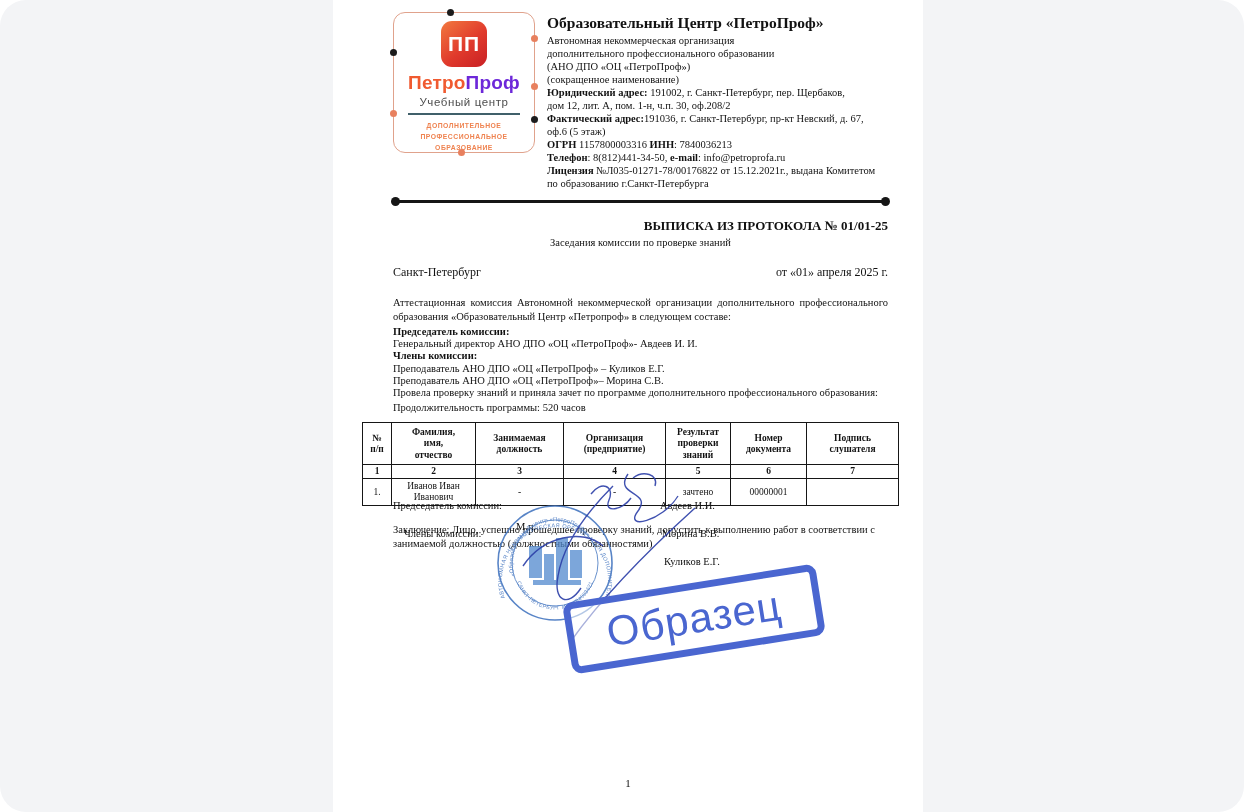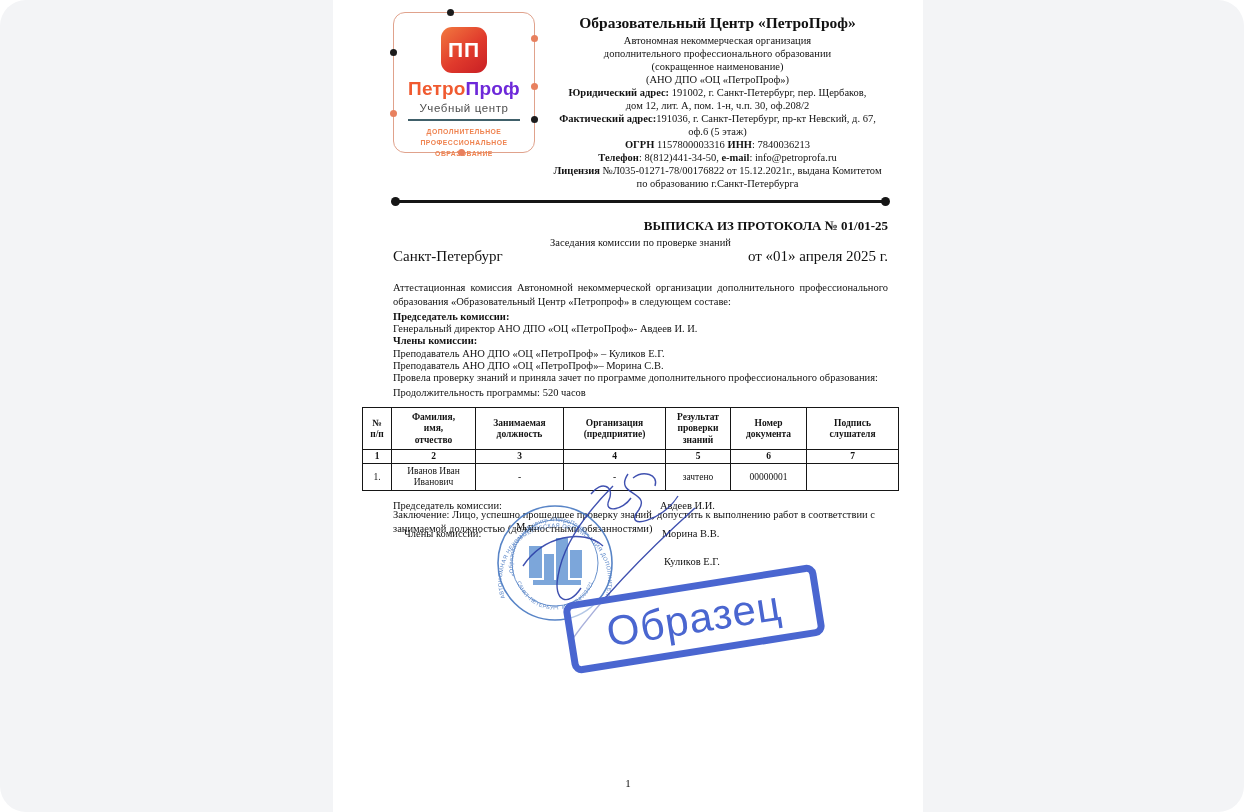--- a/index.html
+++ b/index.html
@@ -10,40 +10,40 @@
 
   
   .header { display:flex; gap:12px; }
   .logo-wrap { width:142px; flex:none; }
   .logo-frame { position:relative; height:141px; border:1px solid #e0a28c; border-radius:12px; padding-top:8px; text-align:center; font-family:"Liberation Sans","DejaVu Sans",sans-serif; }
   .dot { position:absolute; width:7px; height:7px; border-radius:50%; }
   .dot.k { background:#1c1c1c; } .dot.o { background:#e8805e; }
   .d1 { top:-4px; left:38%; } .d2 { top:16%; right:-4px; } .d3 { top:26%; left:-4px; }
   .d4 { top:70%; left:-4px; } .d5 { top:50%; right:-4px; } .d6 { top:74%; right:-4px; }
   .d7 { bottom:-4px; left:46%; }
-  .logo-icon { width:46px; height:46px; margin:6px auto 5px; border-radius:11px;
+  .logo-icon { width:46px; height:46px; margin:0 auto 5px; border-radius:11px;
     background:linear-gradient(140deg,#f2793f 0%,#e03a2c 55%,#c81f24 100%);
     color:#fff; font-weight:bold; font-size:21px; line-height:46px; letter-spacing:1px;text-align:center; }
   .logo-name { font-size:19px; font-weight:bold; letter-spacing:.2px; }
   .logo-name .petro { color:#f05a30; } .logo-name .prof { color:#6d28d9; }
   .logo-sub { font-size:11.5px; color:#4e4e4e; margin-top:2px; letter-spacing:.6px; }
   .logo-line { border-top:2px solid #40606a; margin:5px 14px 6px; }
   .logo-tag { font-size:6.8px; font-weight:bold; color:#ef8350; letter-spacing:.5px; line-height:1.6; }
-  .htext { flex:1; text-align:center; font-size:10.5px; line-height:1.24; padding-top:1px; }
+  .htext { flex:1; text-align:left; font-size:10.5px; line-height:1.24; padding-top:1px; }
   .org-name { font-size:15.5px; font-weight:bold; margin-bottom:2px; }
 
   
   .divider { position:relative; height:3px; background:#151515; margin-top:10px; }
   .divider::before, .divider::after { content:""; position:absolute; top:-3px; width:9px; height:9px; border-radius:50%; background:#151515; }
   .divider::before { left:-2px; } .divider::after { right:-2px; }
 
   
   .doc-title { text-align:right; font-weight:bold; font-size:13px; margin-top:15px; }
   .doc-subtitle { text-align:center; font-weight:normal; font-size:10.5px; margin-top:3px; }
-  .place-date { display:flex; justify-content:space-between; font-size:15px; }
+  .place-date { display:flex; justify-content:space-between; margin-top:17px; font-size:12px; }
   .para { margin-top:16px; font-size:10.5px; line-height:1.3; text-align:justify; }
   .lines { margin-top:2px; }
   .lines div { font-size:10.5px; line-height:12.3px; }
   .duration { margin-top:3px; font-size:10.5px; }
 
   
   table { border-collapse:collapse; table-layout:fixed; margin-top:9px; margin-left:-31px; width:537px; }
   td { border:1px solid #161616; text-align:center; vertical-align:middle; font-size:9.5px; white-space:pre-line; padding:1px 2px; }
   tr.thead td { font-weight:bold; line-height:1.18; height:42px; }
   tr.tnum td { font-weight:bold; height:13px; line-height:11px; }
@@ -92,22 +92,22 @@
             <div class="logo-tag">
               <div>ДОПОЛНИТЕЛЬНОЕ</div>
               <div>ПРОФЕССИОНАЛЬНОЕ ОБРАЗОВАНИЕ</div>
             </div>
           </div>
         </div>
         <div class="htext">
           <div class="org-name">Образовательный Центр «ПетроПроф»</div>
           <div>Автономная некоммерческая организация</div>
           <div>дополнительного профессионального образовании</div>
+          <div>(АНО ДПО «ОЦ «ПетроПроф»)</div>
           <div>(сокращенное наименование)</div>
-          <div>(АНО ДПО «ОЦ «ПетроПроф»)</div>
           <div><b class="inb">Юридический адрес:</b><span> 191002, г. Санкт-Петербург, пер. Щербаков,</span></div>
           <div>дом 12, лит. А, пом. 1-н, ч.п. 30, оф.208/2</div>
           <div><b class="inb">Фактический адрес:</b><span>191036, г. Санкт-Петербург, пр-кт Невский, д. 67,</span></div>
           <div>оф.6 (5 этаж)</div>
           <div><b class="inb">ОГРН</b><span> 1157800003316 </span><b class="inb">ИНН</b><span>: 7840036213</span></div>
           <div><b class="inb">Телефон</b><span>: 8(812)441-34-50, </span><b class="inb">e-mail</b><span>: info@petroprofa.ru</span></div>
           <div><b class="inb">Лицензия</b><span> №Л035-01271-78/00176822 от 15.12.2021г., выдана Комитетом</span></div>
           <div>по образованию г.Санкт-Петербурга</div>
         </div>
       </div>

